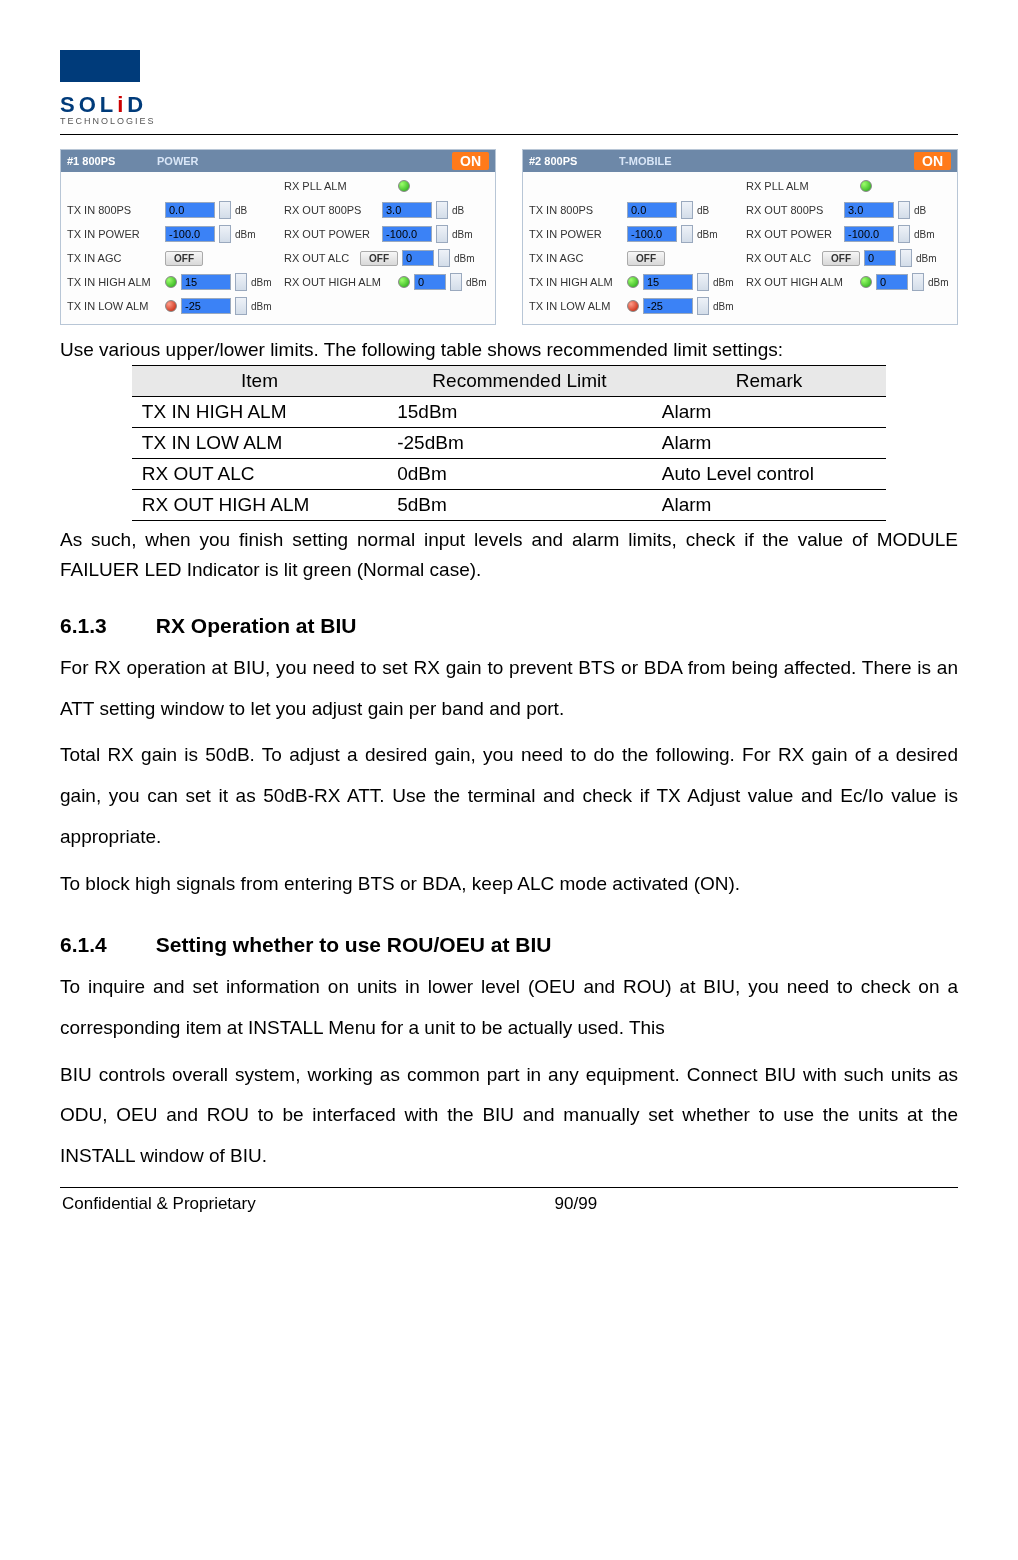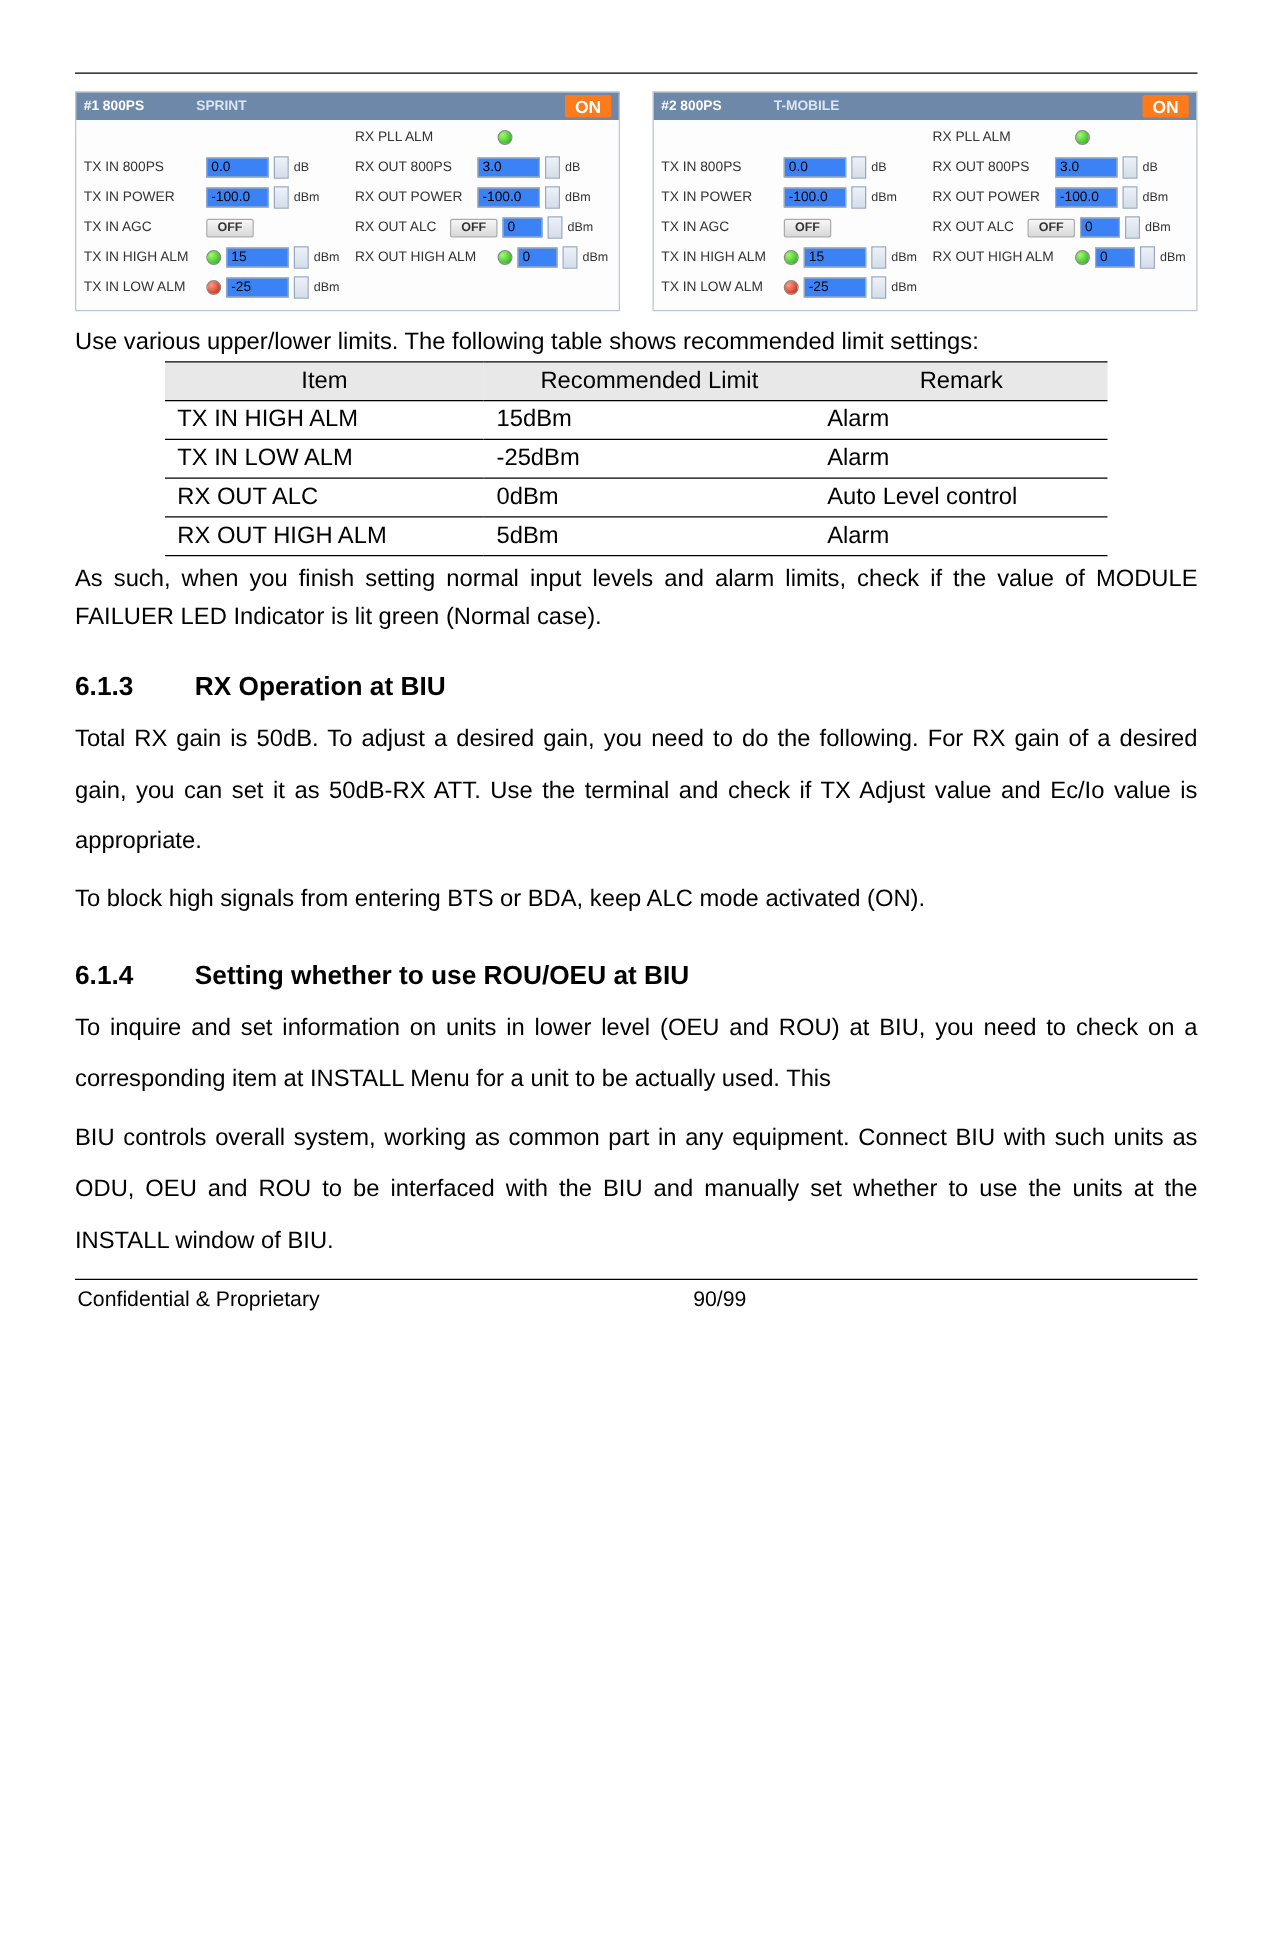--- a/index.html
+++ b/index.html
@@ -173,29 +173,38 @@
     justify-content: space-between;
     font-size: 17px;
     padding: 0 2px;
   }
 </style>
 </head>
 <body>
 
 <div class="page">
 
+  <div class="logo-block">
+    <div>
+      <div class="logo-square"></div>
+      <div class="logo-text">
+        <span>SOL</span><span class="red">i</span><span>D</span>
+      </div>
+      <div class="logo-sub">TECHNOLOGIES</div>
+    </div>
+  </div>
 
   <hr class="hr-top">
 
   <div class="panels">
 
     <div class="panel">
       <div class="panel-header">
         <span class="label1">#1 800PS</span>
-        <span class="label2">SPRINT</span>
+        <span class="label2">POWER</span>
         <span class="on-badge">ON</span>
       </div>
       <div class="panel-body">
         <div class="col">
           <div class="spacer"></div>
           <div class="prow">
               <span class="plabel">TX IN 800PS</span>
               <input class="numfield" value="0.0" style="">
               <div class="spinner"></div>
               <span class="unit">dB</span>
@@ -370,20 +379,21 @@
     </tbody>
   </table>
 
   <p class="bodytext tight" style="margin-top:4px">As such, when you finish setting normal input levels and alarm limits, check if the value of MODULE FAILUER LED Indicator is lit green (Normal case).</p>
 
   <h3 class="section">
     <span class="num">6.1.3</span>
     <span>RX Operation at BIU</span>
   </h3>
 
+  <p class="bodytext">For RX operation at BIU, you need to set RX gain to prevent BTS or BDA from being affected. There is an ATT setting window to let you adjust gain per band and port.</p>
   <p class="bodytext">Total RX gain is 50dB. To adjust a desired gain, you need to do the following. For RX gain of a desired gain, you can set it as 50dB-RX ATT. Use the terminal and check if TX Adjust value and Ec/Io value is appropriate.</p>
   <p class="bodytext">To block high signals from entering BTS or BDA, keep ALC mode activated (ON).</p>
 
   <h3 class="section">
     <span class="num">6.1.4</span>
     <span>Setting whether to use ROU/OEU at BIU</span>
   </h3>
 
   <p class="bodytext">To inquire and set information on units in lower level (OEU and ROU) at BIU, you need to check on a corresponding item at INSTALL Menu for a unit to be actually used. This</p>
   <p class="bodytext">BIU controls overall system, working as common part in any equipment. Connect BIU with such units as ODU, OEU and ROU to be interfaced with the BIU and manually set whether to use the units at the INSTALL window of BIU.</p>

